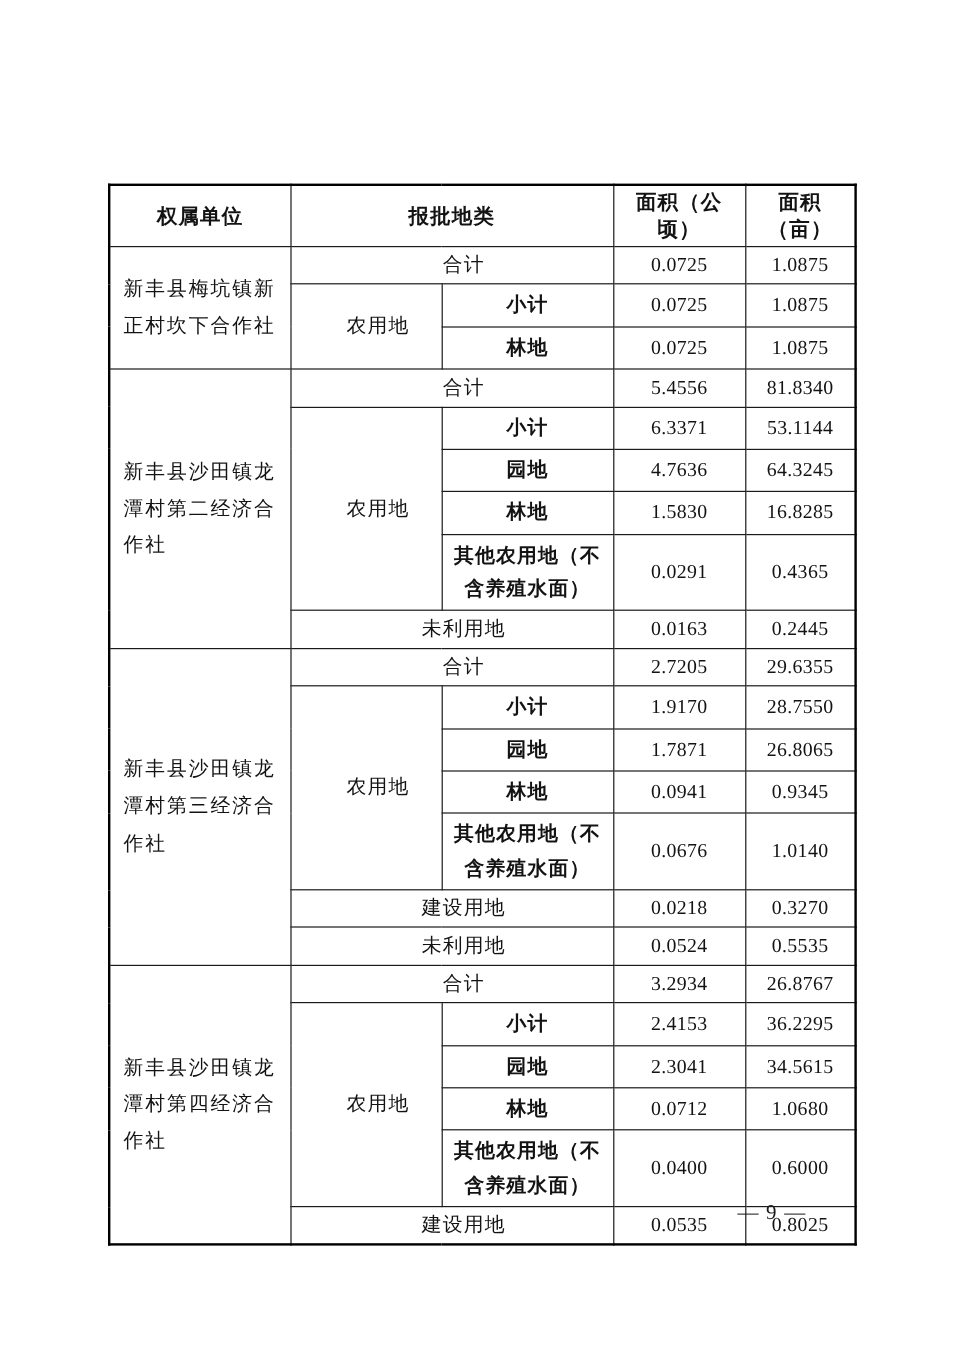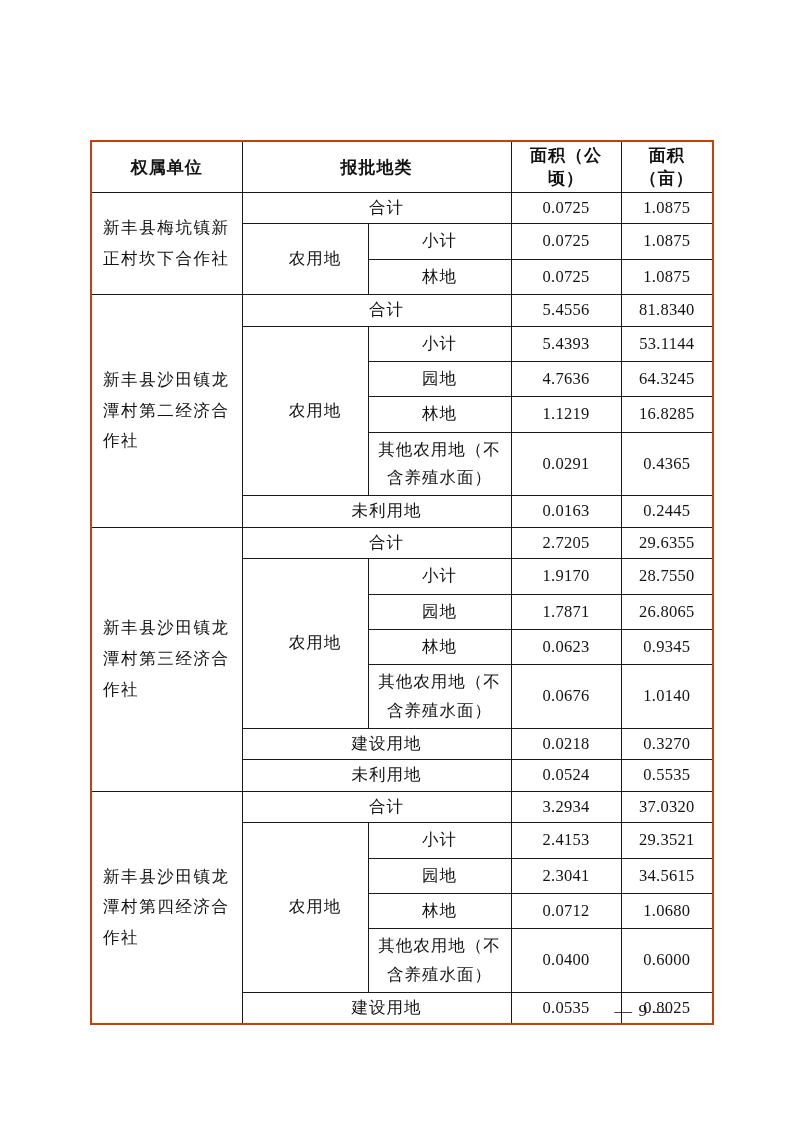--- a/index.html
+++ b/index.html
@@ -8,25 +8,25 @@
     width: 800px; height: 1132px;
     position: relative;
     font-family: "Liberation Serif", "DejaVu Serif", serif;
     color: #131313;
     overflow: hidden;
   }
   .page { position: absolute; inset: 0; background: #ffffff; }
 
   table.land-table {
     position: absolute;
-    left: 90px; top: 140px;
+    left: 90px; top: 153px;
     width: 622px;
     border-collapse: collapse;
     table-layout: fixed;
-    border: 2px solid #c2410c;
+    border: 2px solid #000000;
   }
   .land-table th, .land-table td {
     border: 1px solid #1a1a1a;
     vertical-align: middle;
     text-align: center;
   }
   .land-table thead th {
     font-family: "Liberation Sans", "DejaVu Sans", sans-serif;
     font-weight: bold;
     font-size: 17px;
@@ -49,21 +49,21 @@
   }
   td.num-cell {
     font-family: "Liberation Serif", "DejaVu Serif", serif;
     letter-spacing: 0.3px;
     margin-left: 32px;
   }
   td.type-cell, td.cat-cell, td.sub-cell {
     letter-spacing: 1px;
     padding-left: 24px;
   }
-  td.sub-cell { padding: 3px 6px; }
+  td.sub-cell { padding: 3px 6px; font-weight: bold; }
 
   .page-number {
     position: absolute;
     left: 0; top: 1000px;
     width: 672px;
     text-align: right;
     font-size: 17.5px;
     letter-spacing: 1px;
     color: #1a1a1a;
     font-family: "Liberation Serif", "DejaVu Serif", serif;
@@ -110,31 +110,31 @@
         </tr>
         <tr>
           <td class="unit-cell" rowspan="6">新丰县沙田镇龙潭村第二经济合作社</td>
           <td class="type-cell" colspan="2">合计</td>
           <td class="num-cell">5.4556</td>
           <td class="num-cell">81.8340</td>
         </tr>
         <tr>
           <td class="cat-cell" rowspan="4">农用地</td>
           <td class="sub-cell">小计</td>
-          <td class="num-cell">5.4393</td>
+          <td class="num-cell">6.3371</td>
           <td class="num-cell">53.1144</td>
         </tr>
         <tr>
           <td class="sub-cell">园地</td>
           <td class="num-cell">4.7636</td>
           <td class="num-cell">64.3245</td>
         </tr>
         <tr>
           <td class="sub-cell">林地</td>
-          <td class="num-cell">1.1219</td>
+          <td class="num-cell">1.5830</td>
           <td class="num-cell">16.8285</td>
         </tr>
         <tr>
           <td class="sub-cell">其他农用地（不含养殖水面）</td>
           <td class="num-cell">0.0291</td>
           <td class="num-cell">0.4365</td>
         </tr>
         <tr>
           <td class="type-cell" colspan="2">未利用地</td>
           <td class="num-cell">0.0163</td>
@@ -152,21 +152,21 @@
           <td class="num-cell">1.9170</td>
           <td class="num-cell">28.7550</td>
         </tr>
         <tr>
           <td class="sub-cell">园地</td>
           <td class="num-cell">1.7871</td>
           <td class="num-cell">26.8065</td>
         </tr>
         <tr>
           <td class="sub-cell">林地</td>
-          <td class="num-cell">0.0623</td>
+          <td class="num-cell">0.0941</td>
           <td class="num-cell">0.9345</td>
         </tr>
         <tr>
           <td class="sub-cell">其他农用地（不含养殖水面）</td>
           <td class="num-cell">0.0676</td>
           <td class="num-cell">1.0140</td>
         </tr>
         <tr>
           <td class="type-cell" colspan="2">建设用地</td>
           <td class="num-cell">0.0218</td>
@@ -174,27 +174,27 @@
         </tr>
         <tr>
           <td class="type-cell" colspan="2">未利用地</td>
           <td class="num-cell">0.0524</td>
           <td class="num-cell">0.5535</td>
         </tr>
         <tr>
           <td class="unit-cell" rowspan="6">新丰县沙田镇龙潭村第四经济合作社</td>
           <td class="type-cell" colspan="2">合计</td>
           <td class="num-cell">3.2934</td>
-          <td class="num-cell">37.0320</td>
+          <td class="num-cell">26.8767</td>
         </tr>
         <tr>
           <td class="cat-cell" rowspan="4">农用地</td>
           <td class="sub-cell">小计</td>
           <td class="num-cell">2.4153</td>
-          <td class="num-cell">29.3521</td>
+          <td class="num-cell">36.2295</td>
         </tr>
         <tr>
           <td class="sub-cell">园地</td>
           <td class="num-cell">2.3041</td>
           <td class="num-cell">34.5615</td>
         </tr>
         <tr>
           <td class="sub-cell">林地</td>
           <td class="num-cell">0.0712</td>
           <td class="num-cell">1.0680</td>

